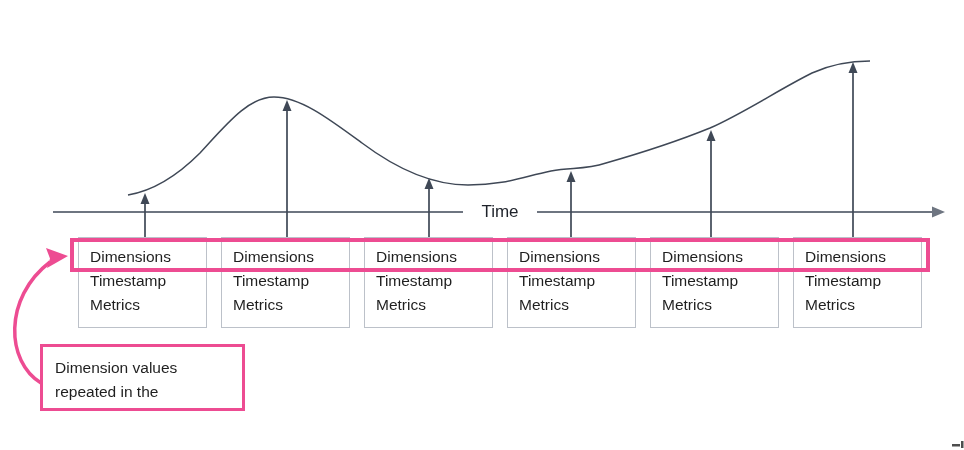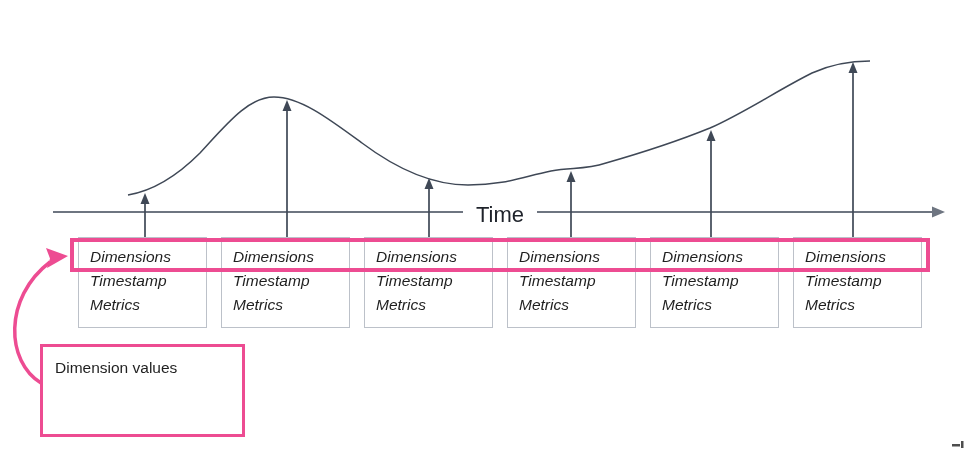--- a/index.html
+++ b/index.html
@@ -28,31 +28,30 @@
   .axis-head   { fill: var(--axis-gray); }
   .pink-arc    { fill: none; stroke: var(--accent-pink); stroke-width: 3.5; }
   .pink-head   { fill: var(--accent-pink); }
   .artifact    { fill: #4e4e4e; }
   
   .time-label {
     position: absolute;
     left: 455px; top: 202px;
     width: 90px;
     text-align: center;
-    font-size: 22px;
+    font-size: 17px;
     color: #1e222a;
   }
   
   .records-row {
     position: absolute;
     left: 78px; top: 237px;
     width: 844px; height: 91px;
     display: flex;
     gap: 14px;
-    font-style: italic;
   }
   .record-box {
     flex: 1;
     box-sizing: border-box;
     border: 1px solid var(--box-border);
     background: #ffffff;
     padding: 7px 4px 0 11px;
     font-size: 15.5px;
     line-height: 24px;
     color: var(--text-dark);
@@ -66,21 +65,21 @@
     width: 860px; height: 34px;
     box-sizing: border-box;
     border: 4px solid var(--accent-pink);
     background: transparent;
     pointer-events: none;
   }
   
   .callout-box {
     position: absolute;
     left: 40px; top: 344px;
-    width: 205px; height: 93px;
+    width: 205px; height: 67px;
     box-sizing: border-box;
     border: 3.5px solid var(--accent-pink);
     background: #ffffff;
     padding: 9px 8px 0 12px;
     font-size: 15.5px;
     line-height: 24px;
     color: var(--text-dark);
   }
 </style>
 </head>
@@ -166,15 +165,16 @@
       <div>Dimensions</div>
       <div>Timestamp</div>
       <div>Metrics</div>
     </div>
   </div>
 
   <div class="dimensions-highlight"></div>
 
   <div class="callout-box">
     <div>Dimension values</div>
+    <div>repeated in the</div>
   </div>
 
 </div>
 
 </body></html>

